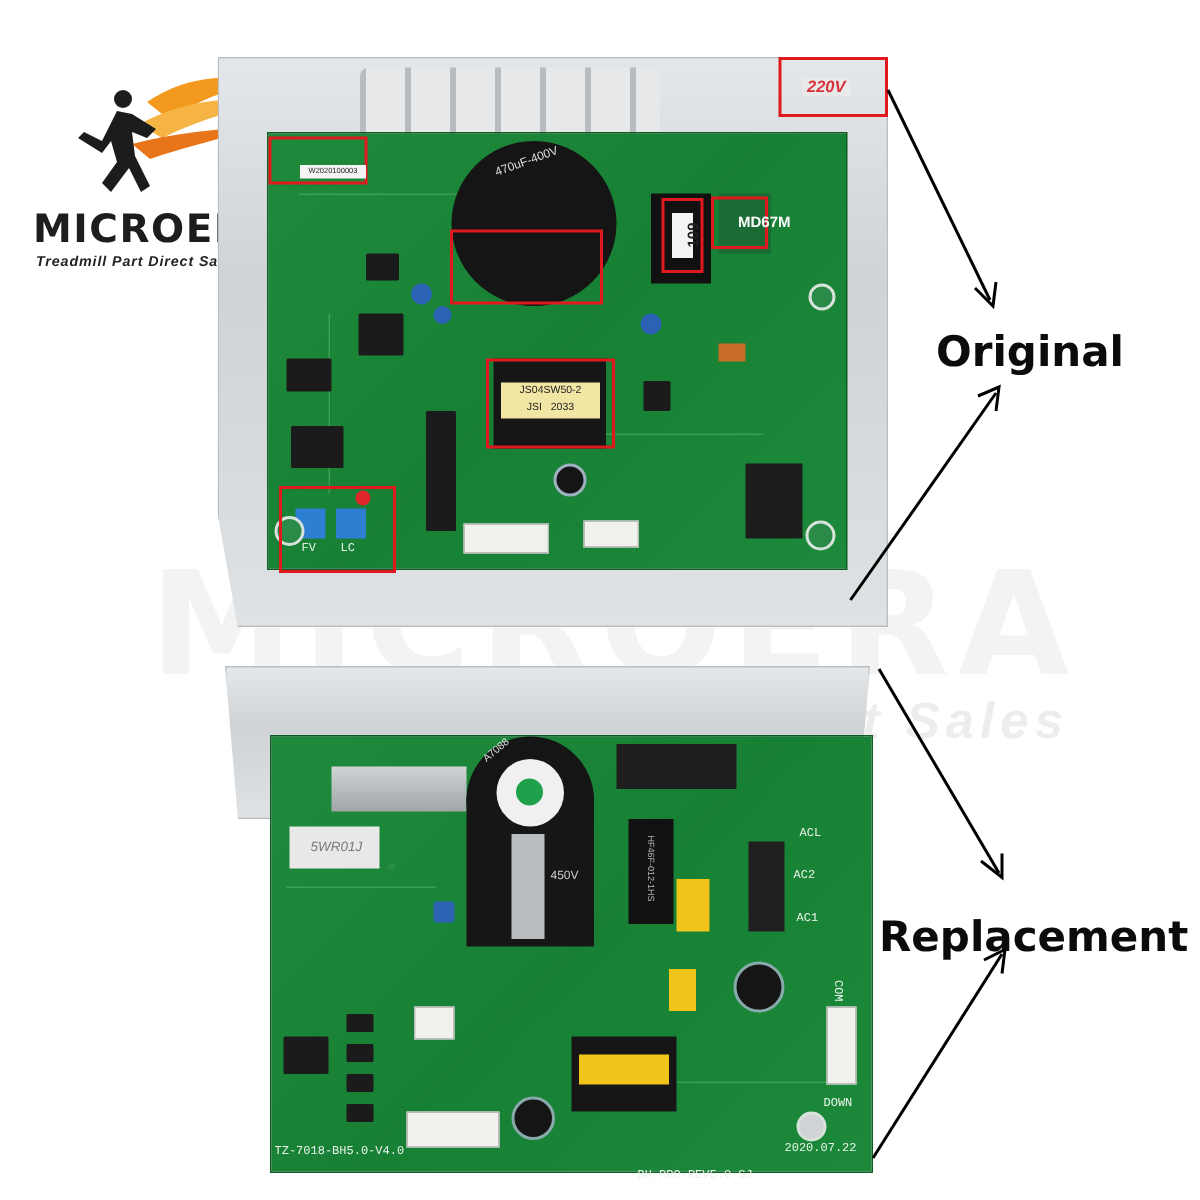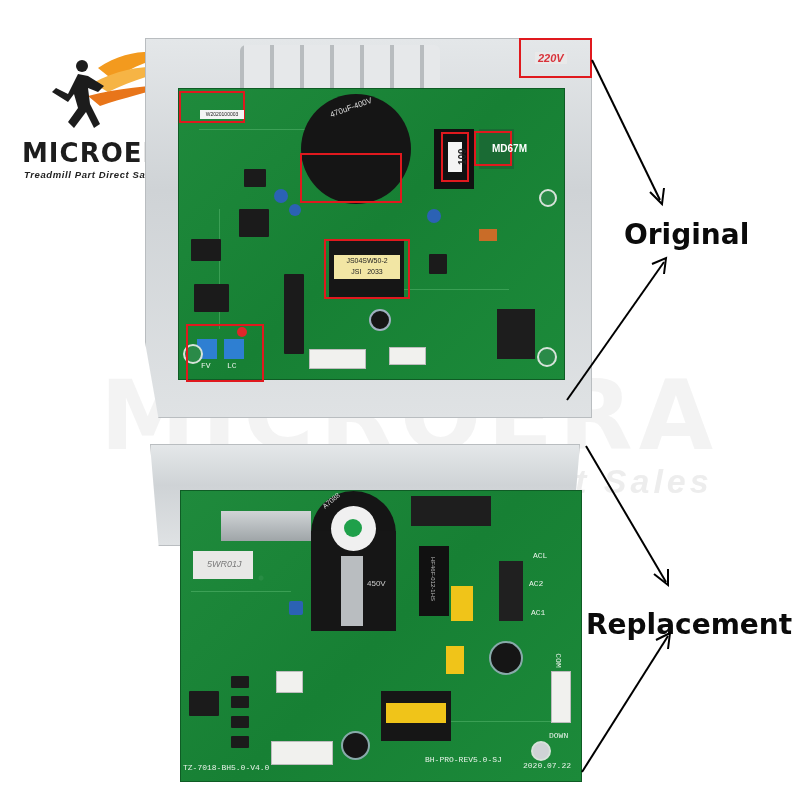--- a/index.html
+++ b/index.html
@@ -202,21 +202,21 @@
 
   <div class="screw-hole" style="left:350px; top:250px; width:16px; height:16px; background:#cfd3d6;"></div>
 
   <div class="pcb-text" style="left:352px; top:60px;">ACL</div>
   <div class="pcb-text" style="left:348px; top:88px;">AC2</div>
   <div class="pcb-text" style="left:350px; top:117px;">AC1</div>
   <div class="pcb-text" style="left:370px; top:165px; transform:rotate(90deg);">COM</div>
   <div class="pcb-text" style="left:368px; top:240px;">DOWN</div>
 
   <div class="pcb-text" style="left:2px; top:272px;">TZ-7018-BH5.0-V4.0</div>
-  <div class="pcb-text" style="left:220px; top:264px;padding-left:24px;">BH-PRO-REV5.0-SJ</div>
+  <div class="pcb-text" style="left:220px; top:288px;padding-left:24px;">BH-PRO-REV5.0-SJ</div>
   <div class="pcb-text" style="left:318px; top:270px;margin-left:24px;">2020.07.22</div>
 </div>
 
 <div class="callout" style="left:586px; top:608px;">Replacement</div>
 
 <svg class="arrows" viewBox="0 0 800 800">
   <g stroke="#000" stroke-width="2" fill="none">
     <line x1="592" y1="60" x2="660" y2="200"></line>
     <polyline points="650,192 662,204 664,188"></polyline>
     <line x1="567" y1="400" x2="664" y2="262"></line>

